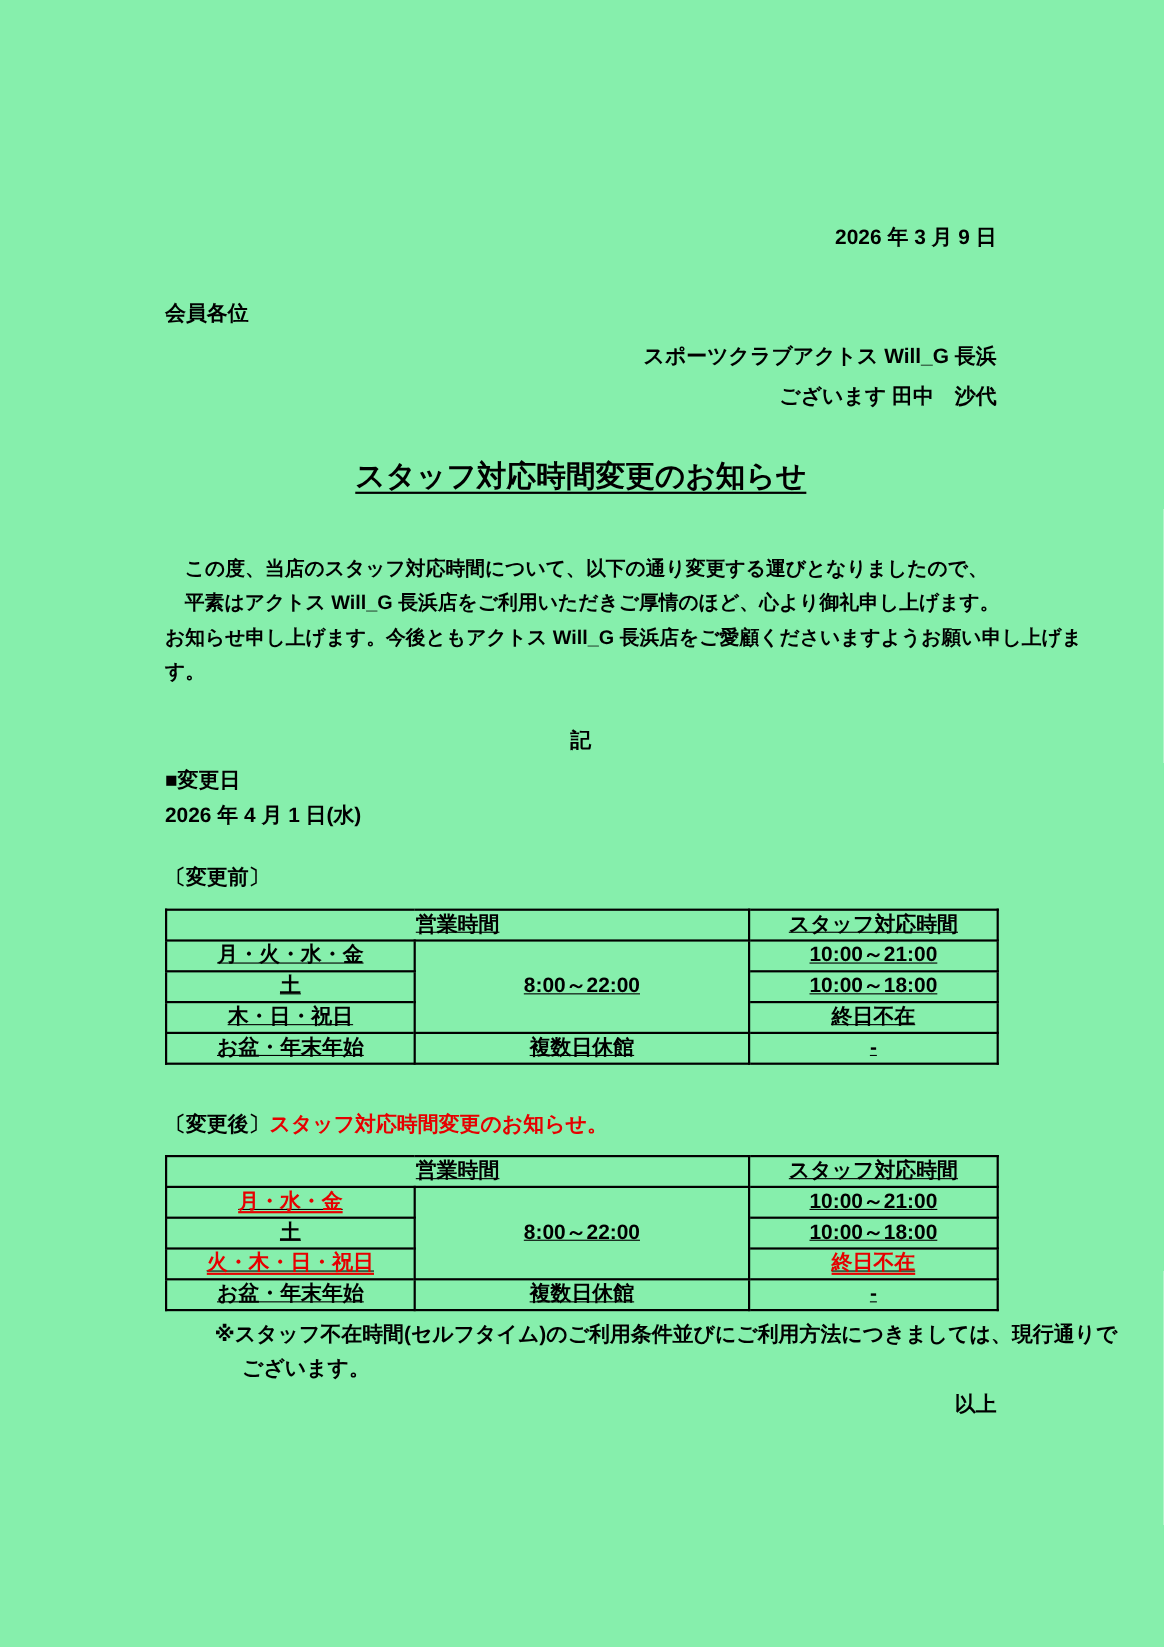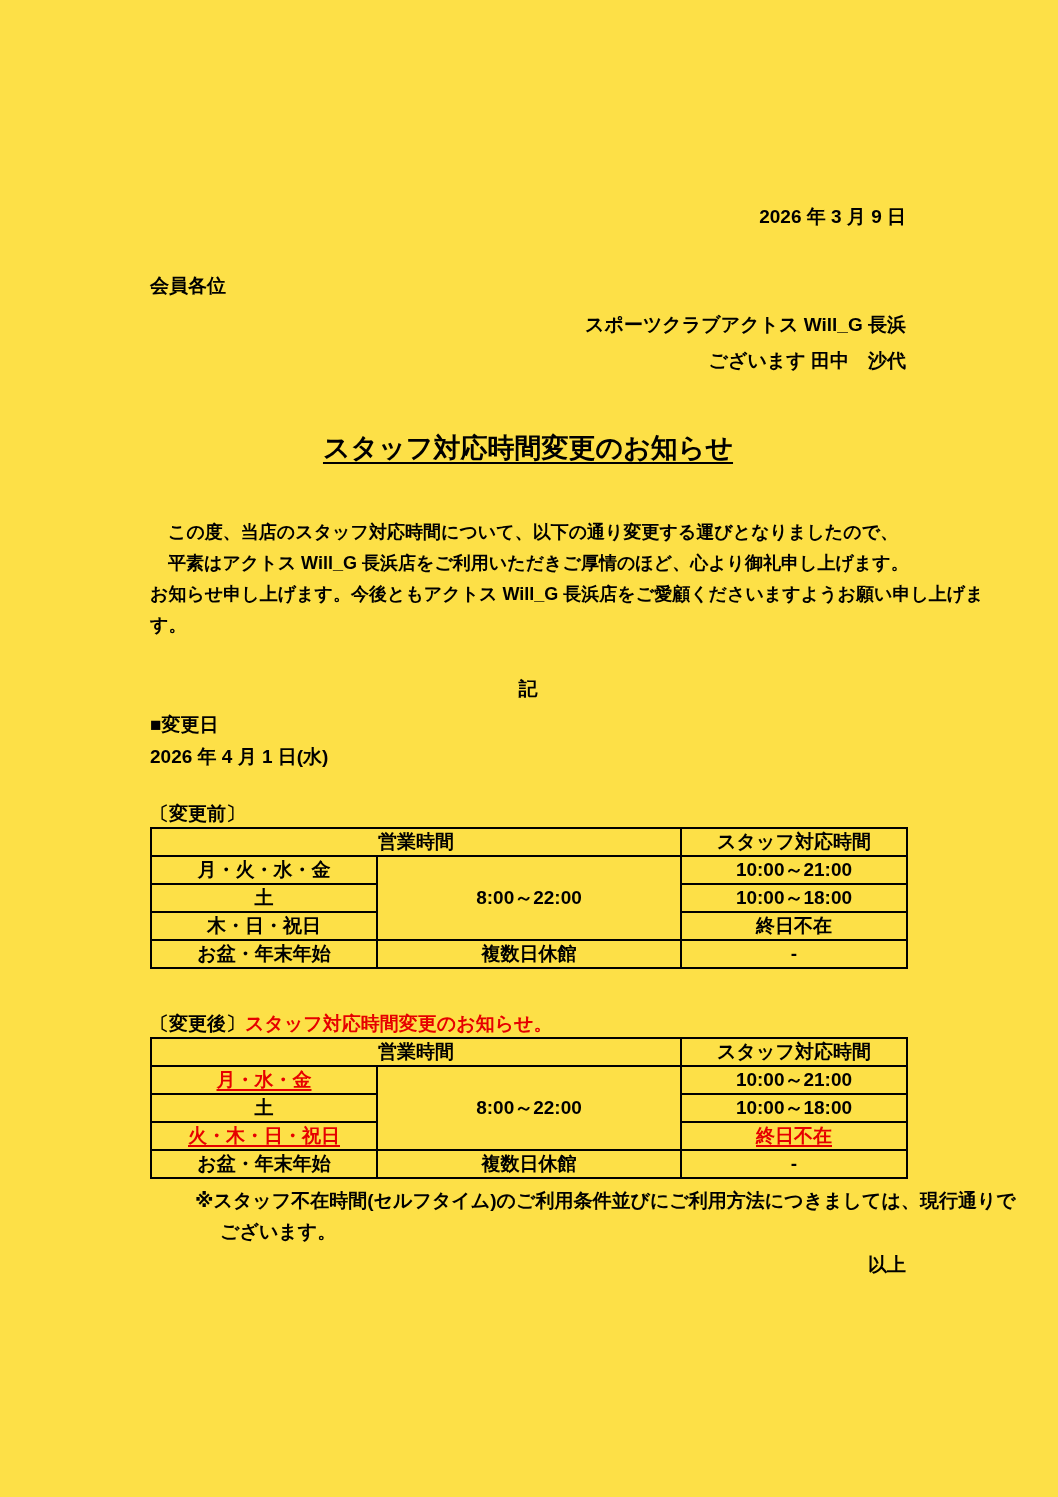--- a/index.html
+++ b/index.html
@@ -1,57 +1,58 @@
 <!DOCTYPE html>
 <html lang="ja" style="--red: #e60000; --text: #000000;"><head>
 <meta charset="utf-8">
 <style>
   html,body{margin:0;padding:0;background:#ffffff;}
   .page{
     position:relative;
     width:1058px;height:1497px;
-    background:#fde047;
+    background:#86efac;
     color:#000000;
     font-family:"Liberation Sans","DejaVu Sans",sans-serif;
     font-weight:700;
     overflow:hidden;
   }
   .content{
     position:absolute;
     left:150px;top:0;
     width:756px;
   }
   .line{font-size:19px;line-height:28px;white-space:nowrap;}
   .right{text-align:right;}
   .center{text-align:center;}
   .date{margin-top:203px;}
   .recipient{margin-top:41px;}
   .sender-org{margin-top:11px;}
   .sender-person{margin-top:8px;}
   .title{
-    margin-top:56px;
+    margin-top:41px;
     font-size:27px;line-height:34px;
     text-align:center;
     text-decoration:underline;
     text-decoration-thickness:2px;
     text-underline-offset:5px;
     white-space:nowrap;
   }
   .body-par{margin-top:52px;}
   .body-par .bline{font-size:18px;line-height:31px;white-space:nowrap;}
   .record{margin-top:34px;}
   .chg-heading{margin-top:8px;}
   .chg-date{margin-top:4px;}
   .tbl-label{margin-top:30px;font-size:19px;line-height:26px;white-space:nowrap;}
   .after-label{margin-top:42px;}
   table{
     border-collapse:collapse;
     width:756px;
     table-layout:fixed;
-    margin-top:0;
+    margin-top:14px;
+    text-decoration:underline;
   }
   td{
     border:2px solid #000000;
     text-align:center;
     vertical-align:middle;
     font-size:19px;
     font-weight:700;
     height:26px;
     line-height:26px;
     padding:0;

